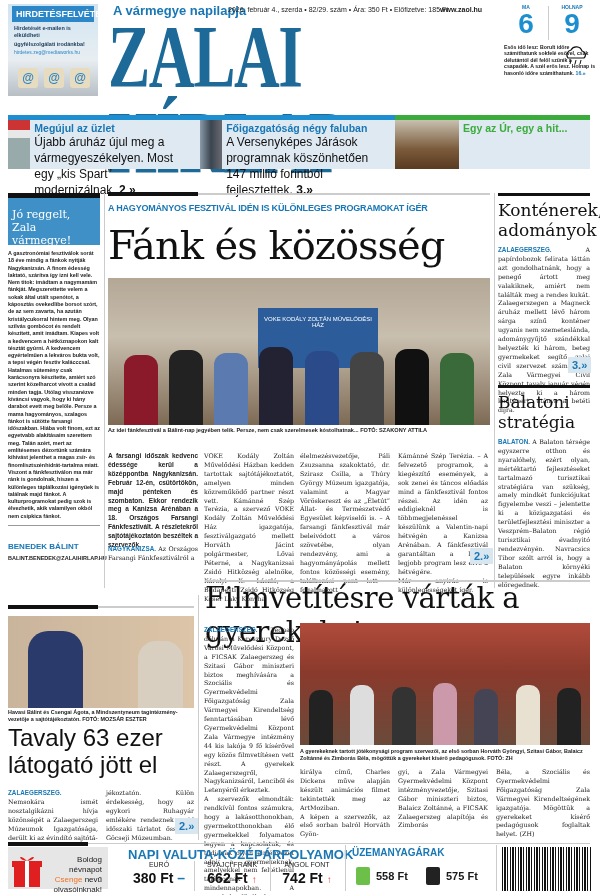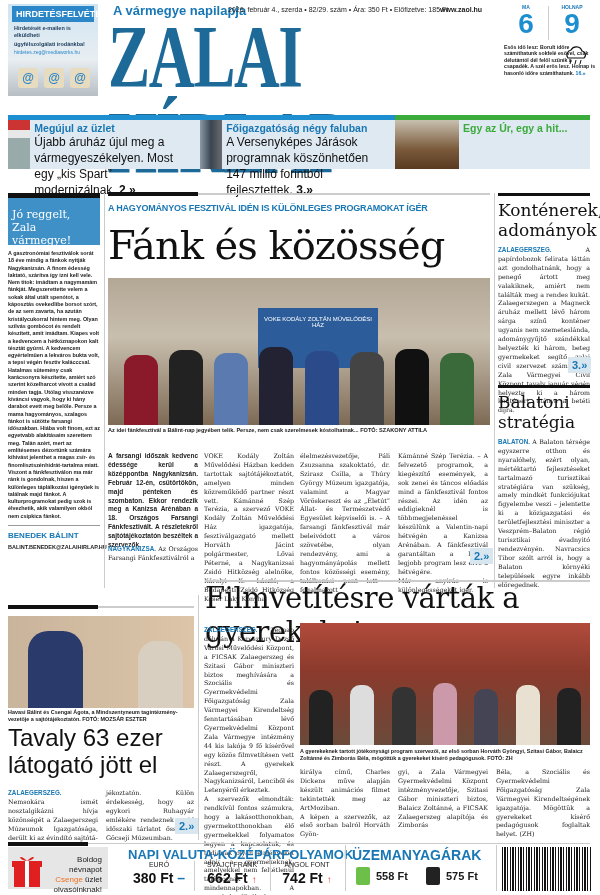--- a/index.html
+++ b/index.html
@@ -30,21 +30,21 @@
 #teasers .green{position:absolute;right:0;top:-5px;width:195px;height:5px;background:#3bab3b}
 .teaser{position:absolute;top:0;height:49px;display:flex}
 .timg{width:64px;height:49px}
 .ttext{padding:2px 4px}
 .ttitle{font-size:10.5px;font-weight:bold;color:#1877b4;line-height:12px}
 .ttitle.g{color:#3bab3b}
 .tbody{font-size:12px;line-height:16px;color:#111}
 
 #hello{left:8px;top:193px;width:92px;height:52px;background:#3e90c7;border-top:5px solid #111;color:#fff;padding:10px 4px 0 4px;font-family:"DejaVu Serif",serif;font-size:11px;line-height:13px}
 #col-text{left:8px;top:250px;width:92px;font-size:5.4px;line-height:7.3px;font-weight:bold;color:#222}
-#author{left:8px;top:525px;width:92px;border-top:1px solid #999;padding-top:5px}
+#author{left:8px;top:525px;width:92px;border-top:1px solid #999;padding-top:16px}
 #author .n{font-size:8px;font-weight:bold;color:#1877b4}
 #author .e{font-size:5.5px;font-weight:bold;margin-top:4px}
 
 .rule{height:2px;background:#ccc}
 .rule .dark{width:90px;height:4px;background:#111;margin-top:-1px}
 #kicker{left:108px;top:203px;font-size:9px;font-weight:bold;color:#1877b4;letter-spacing:-0.2px}
 #headline{left:108px;top:222px;font-family:"DejaVu Serif",serif;font-size:40px;color:#111;letter-spacing:-1px}
 #mainphoto{left:108px;top:278px;width:382px;height:147px;background:linear-gradient(#b3a796,#c9bfae 40%,#7d6a55);overflow:hidden}
 #caption{left:108px;top:427px;font-size:5.6px;font-weight:bold}
 .bodycol{position:absolute;font-size:6.3px;line-height:8.9px;font-family:"DejaVu Serif",serif;color:#222;text-align:justify}
@@ -61,21 +61,21 @@
 #photo3{left:300px;top:623px;width:290px;height:122px;background:linear-gradient(#b14b3c,#8a3a2c 40%,#6a4a3a);overflow:hidden}
 #cap3{left:300px;top:748px;width:290px;font-size:5.4px;font-weight:bold;line-height:7px}
 
 #footer{left:0;top:845px;width:600px;height:50px}
 #gift{position:absolute;left:8px;top:2px;width:100px;height:42px;background:#e6e6e6}
 #fx-title{position:absolute;left:128px;top:2px;font-size:13px;font-weight:bold;color:#1877b4}
 .fx{position:absolute;top:16px;text-align:center}
 .fx .lab{font-size:7px;color:#222}
 .fx .val{font-size:14px;font-weight:bold;color:#111;margin-top:2px}
 .fx .arr{color:#e33;font-size:10px}
-#fuel-title{position:absolute;left:352px;top:2px;font-size:14px;font-weight:bold;color:#1877b4}
+#fuel-title{position:absolute;left:352px;top:2px;font-size:10px;font-weight:bold;color:#1877b4}
 .fuel{position:absolute;top:22px;display:flex;align-items:center;gap:6px}
 .pump{width:14px;height:18px;border-radius:2px;position:relative}
 .fuel .p{font-size:11px;font-weight:bold}
 #barcode{position:absolute;left:502px;top:2px;width:90px;height:44px;background:repeating-linear-gradient(90deg,#111 0 1px,#fff 1px 2px,#111 2px 4px,#fff 4px 5px,#111 5px 6px,#fff 6px 8px)}
 .vsep{position:absolute;width:1px;background:#ccc}
 </style>
 </head>
 <body>
 
 <div id="ad" class="abs">
@@ -225,21 +225,21 @@
 <div id="footer" class="abs">
   <div id="gift">
     <svg style="position:absolute;left:4px;top:6px" width="30" height="34" viewBox="0 0 30 34">
         <rect x="2" y="12" width="26" height="22" fill="#e02020"></rect>
         <rect x="0" y="8" width="30" height="6" fill="#e02020"></rect>
         <rect x="13" y="8" width="4" height="26" fill="#fff"></rect>
         <path d="M15 8 C8 0 4 6 15 8 C26 6 22 0 15 8" fill="#e02020"></path>
       </svg>
     <div style="position:absolute;left:36px;top:8px;font-size:8px;line-height:10px;text-align:right;width:58px">
       <div>Boldog névnapot</div>
-      <div><span style="color:#f07020">Csenge</span> <span>üzlet</span></div>
+      <div><span style="color:#f07020">Csenge</span> <span>nevű</span></div>
       <div>olvasóinknak!</div>
     </div>
   </div>
   <div id="fx-title">NAPI VALUTA-KÖZÉPÁRFOLYAMOK</div>
   <div class="fx" style="left:128px;width:62px">
       <div class="lab">EURÓ</div>
       <div class="val"><span>380 Ft</span> <span style="color:#1877b4">–</span></div>
     </div>
   <div class="vsep" style="left:194px;top:16px;height:30px"></div>
   <div class="fx" style="left:196px;width:72px">

